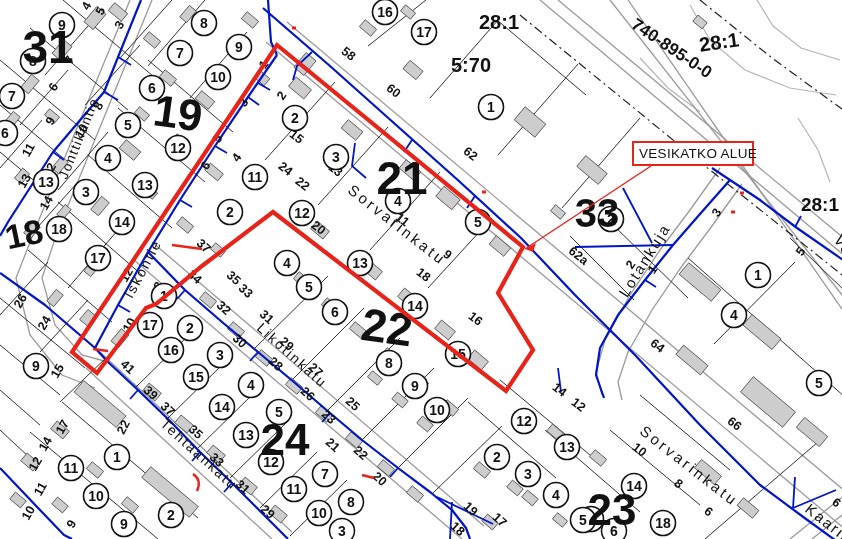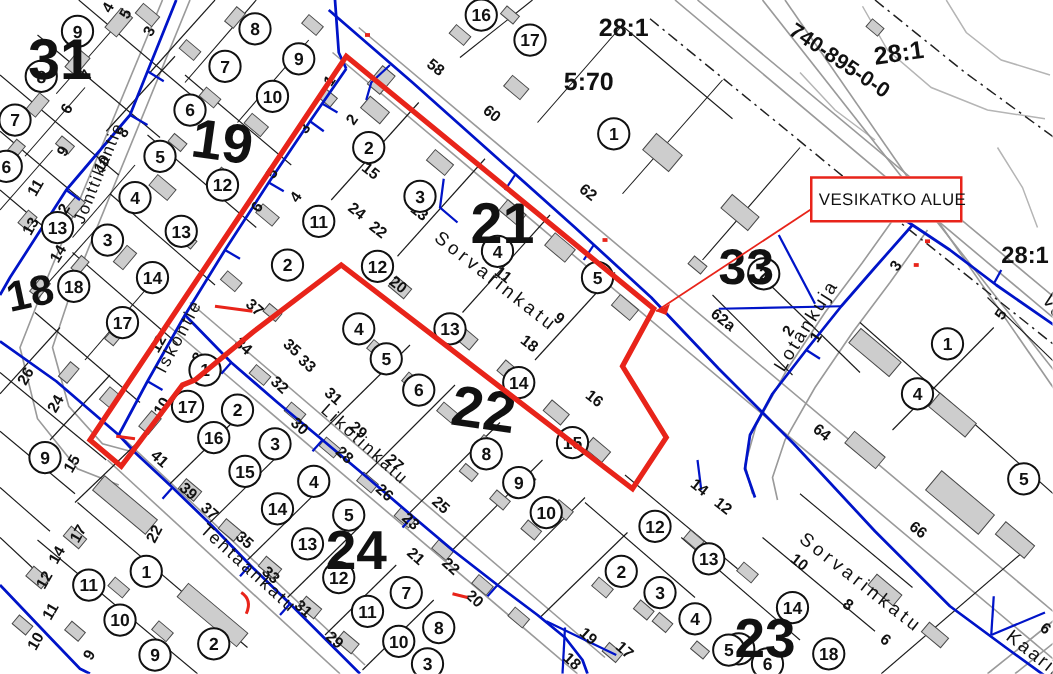--- a/index.html
+++ b/index.html
@@ -658,16 +658,16 @@
         <line x1="362" y1="475" x2="374" y2="478" stroke="#e8241a" stroke-width="2.6"></line>
         <path d="M193,474 q9,6 4,17" fill="none" stroke="#e8241a" stroke-width="2.4"></path>
         <rect x="292" y="26.5" width="4" height="3" fill="#e8241a"></rect>
         <rect x="740" y="191.5" width="4" height="3" fill="#e8241a"></rect>
         <rect x="731" y="210.5" width="4" height="3" fill="#e8241a"></rect>
         <rect x="482" y="190.5" width="4" height="3" fill="#e8241a"></rect>
         <polyline points="651,166 525,249" fill="none" stroke="#e8241a" stroke-width="1.4"></polyline>
         <polygon points="525,249 536,243 533,252" fill="#e8241a"></polygon>
       </g>
     </svg>
-  <div id="vesikatko-box" style="left: 648px; top: 141px; width: 122px; height: 37px;">
+  <div id="vesikatko-box" style="left: 632px; top: 141px; width: 122px; height: 25px;">
     <span>VESIKATKO ALUE</span>
   </div>
 </div>
 
 </body></html>

